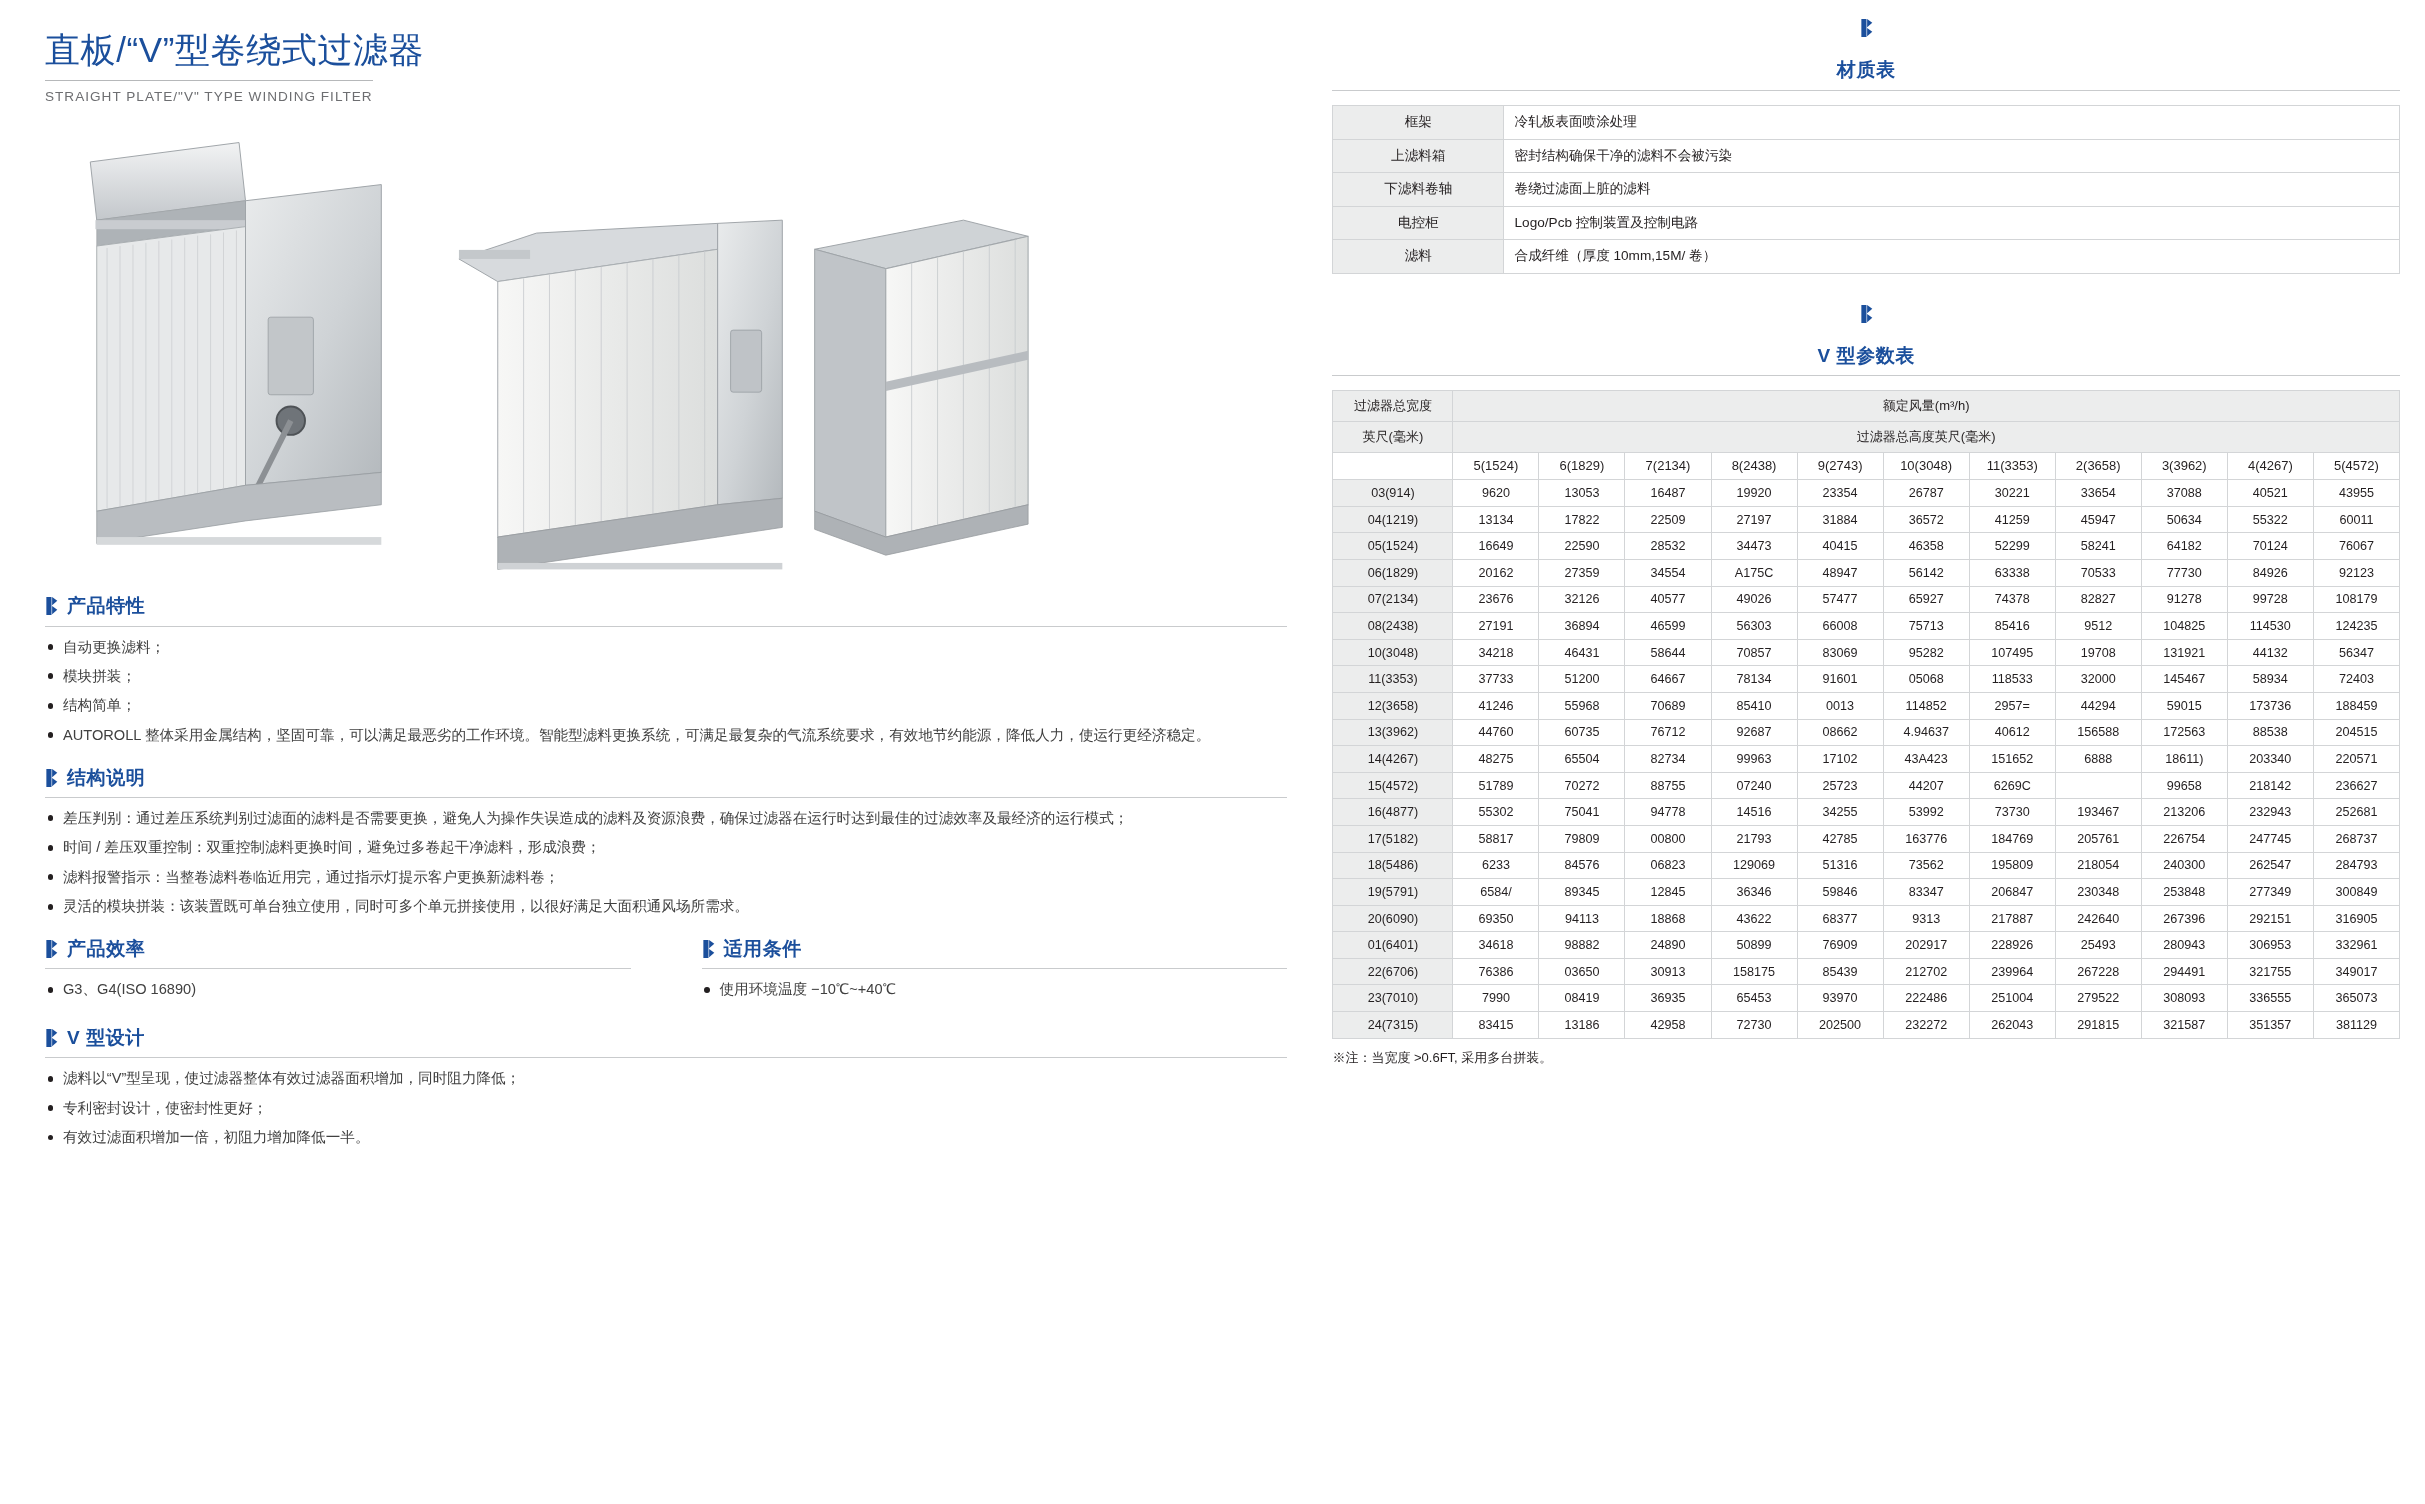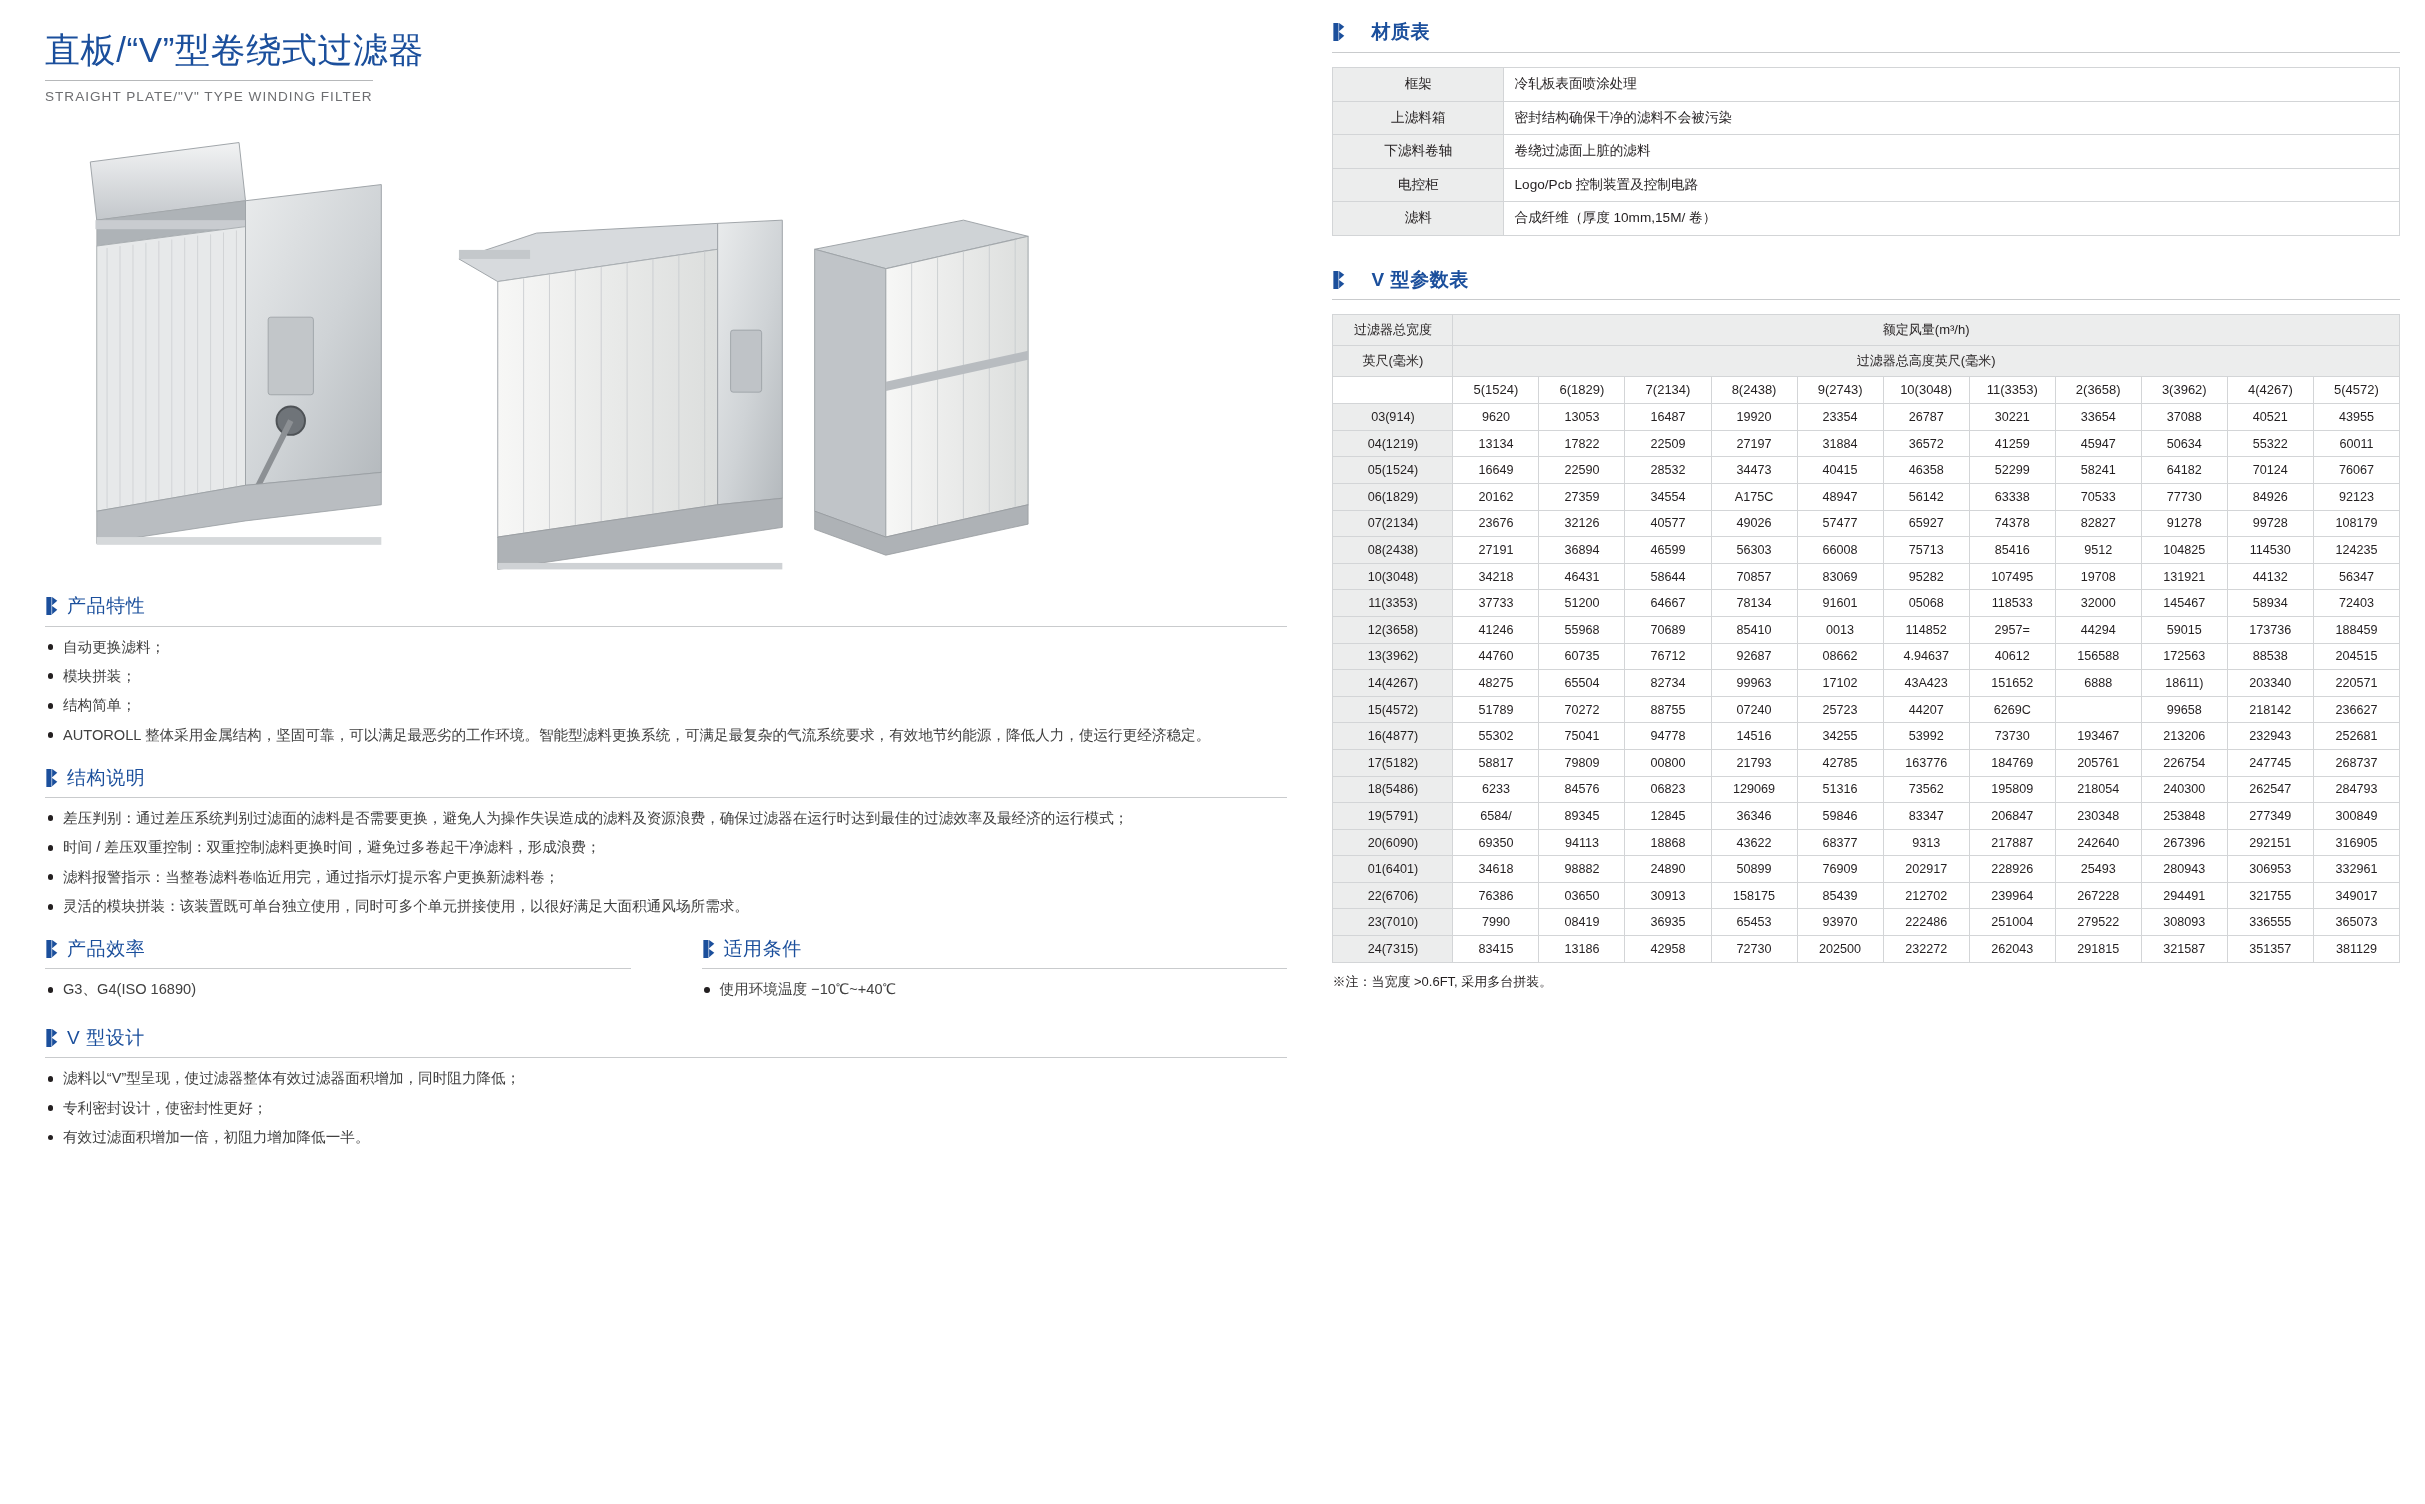--- a/index.html
+++ b/index.html
@@ -63,21 +63,21 @@
     padding-bottom: 6.5px;
     width: 100%;
   }
   .sec-head .flag {
     width: 13px; height: 18px;
     display:block;
   }
   .sec-title {
     font-size: 19px;
     color: #1b4f9c;
-    font-weight: 400;
+    font-weight: 700;
     letter-spacing: 0.6px;
   }
   ul.bullets {
     list-style: none;
     margin: 9px 0 0 0;
     padding: 0;
   }
   ul.bullets li {
     position: relative;
     padding-left: 18px;
@@ -104,23 +104,24 @@
 
   
   .right {
     flex: 1 1 auto;
     box-sizing: border-box;
     padding-left: 19.4px;
   }
   .r-sec-head {
     display:flex;
     align-items:center;
-    gap: 26px;
+    gap: 20px;
     border-bottom: 1.3px solid #c9cbcd;
     padding-bottom: 6.5px;
+    flex-direction: column;
   }
   .r-sec-title {
     font-size: 19px;
     color: #1b4f9c;
     font-weight: 600;
     letter-spacing: 0.6px;
   }
   table {
     border-collapse: collapse;
     width: 100%;

